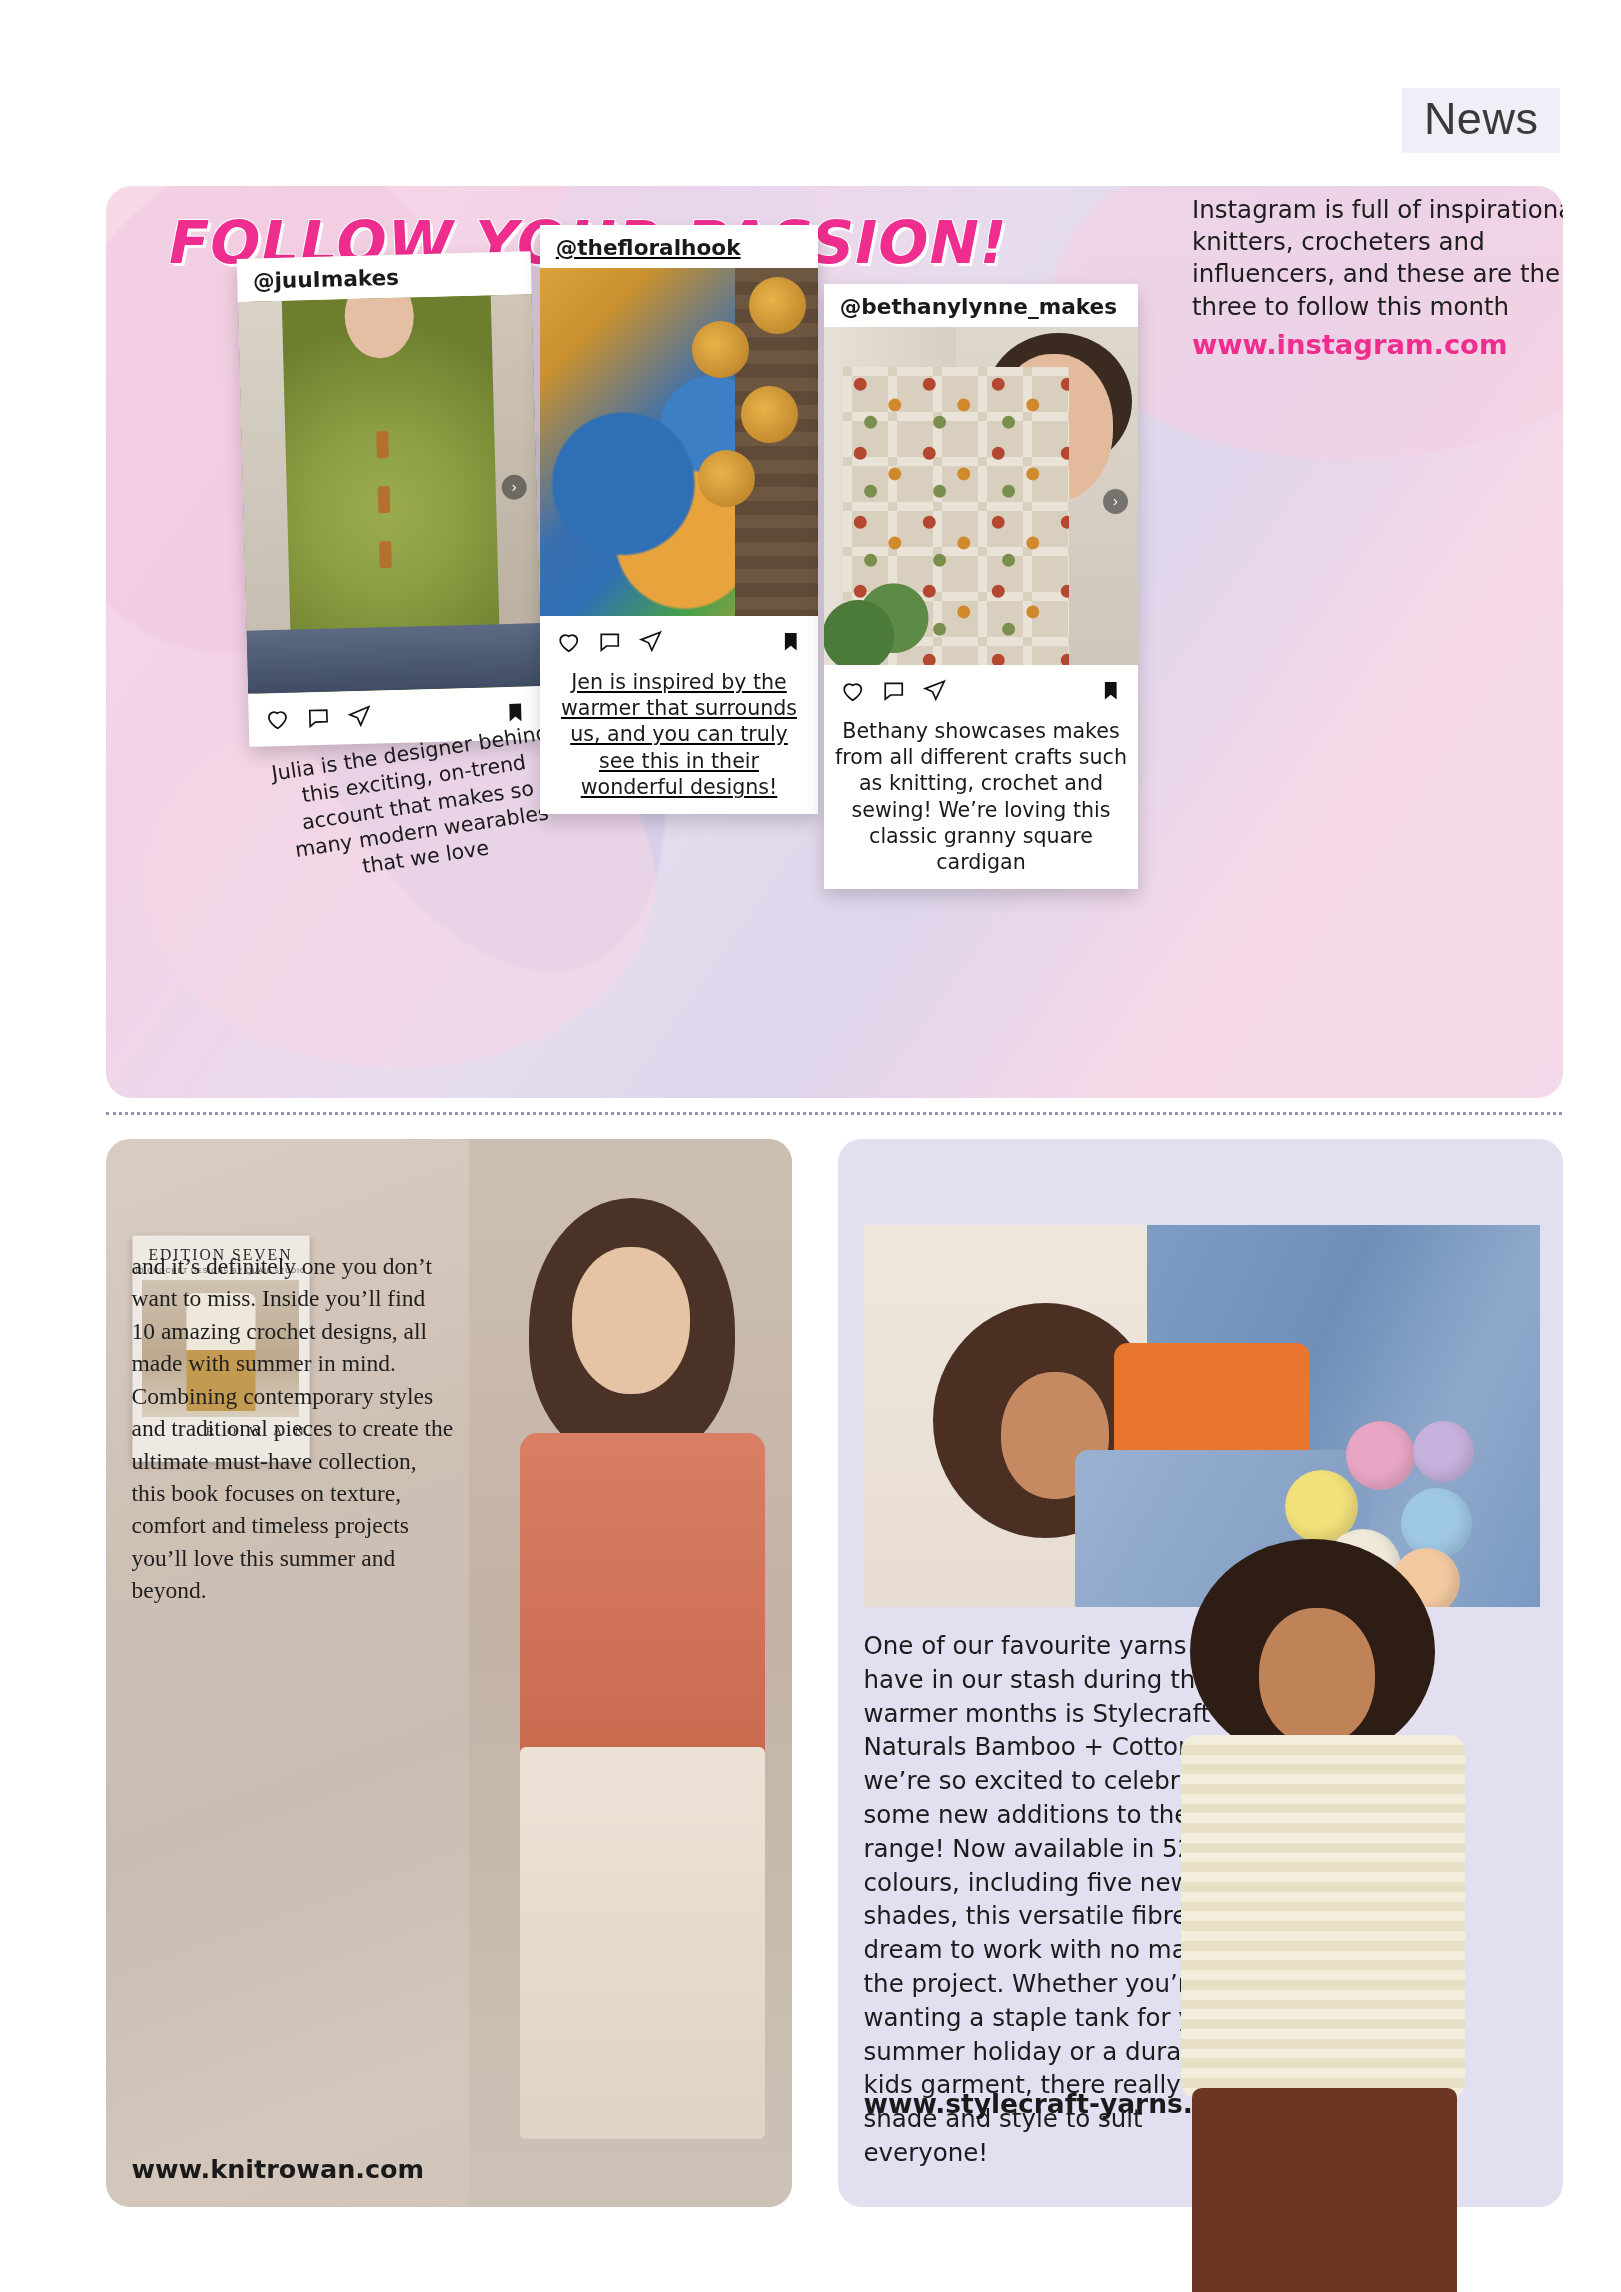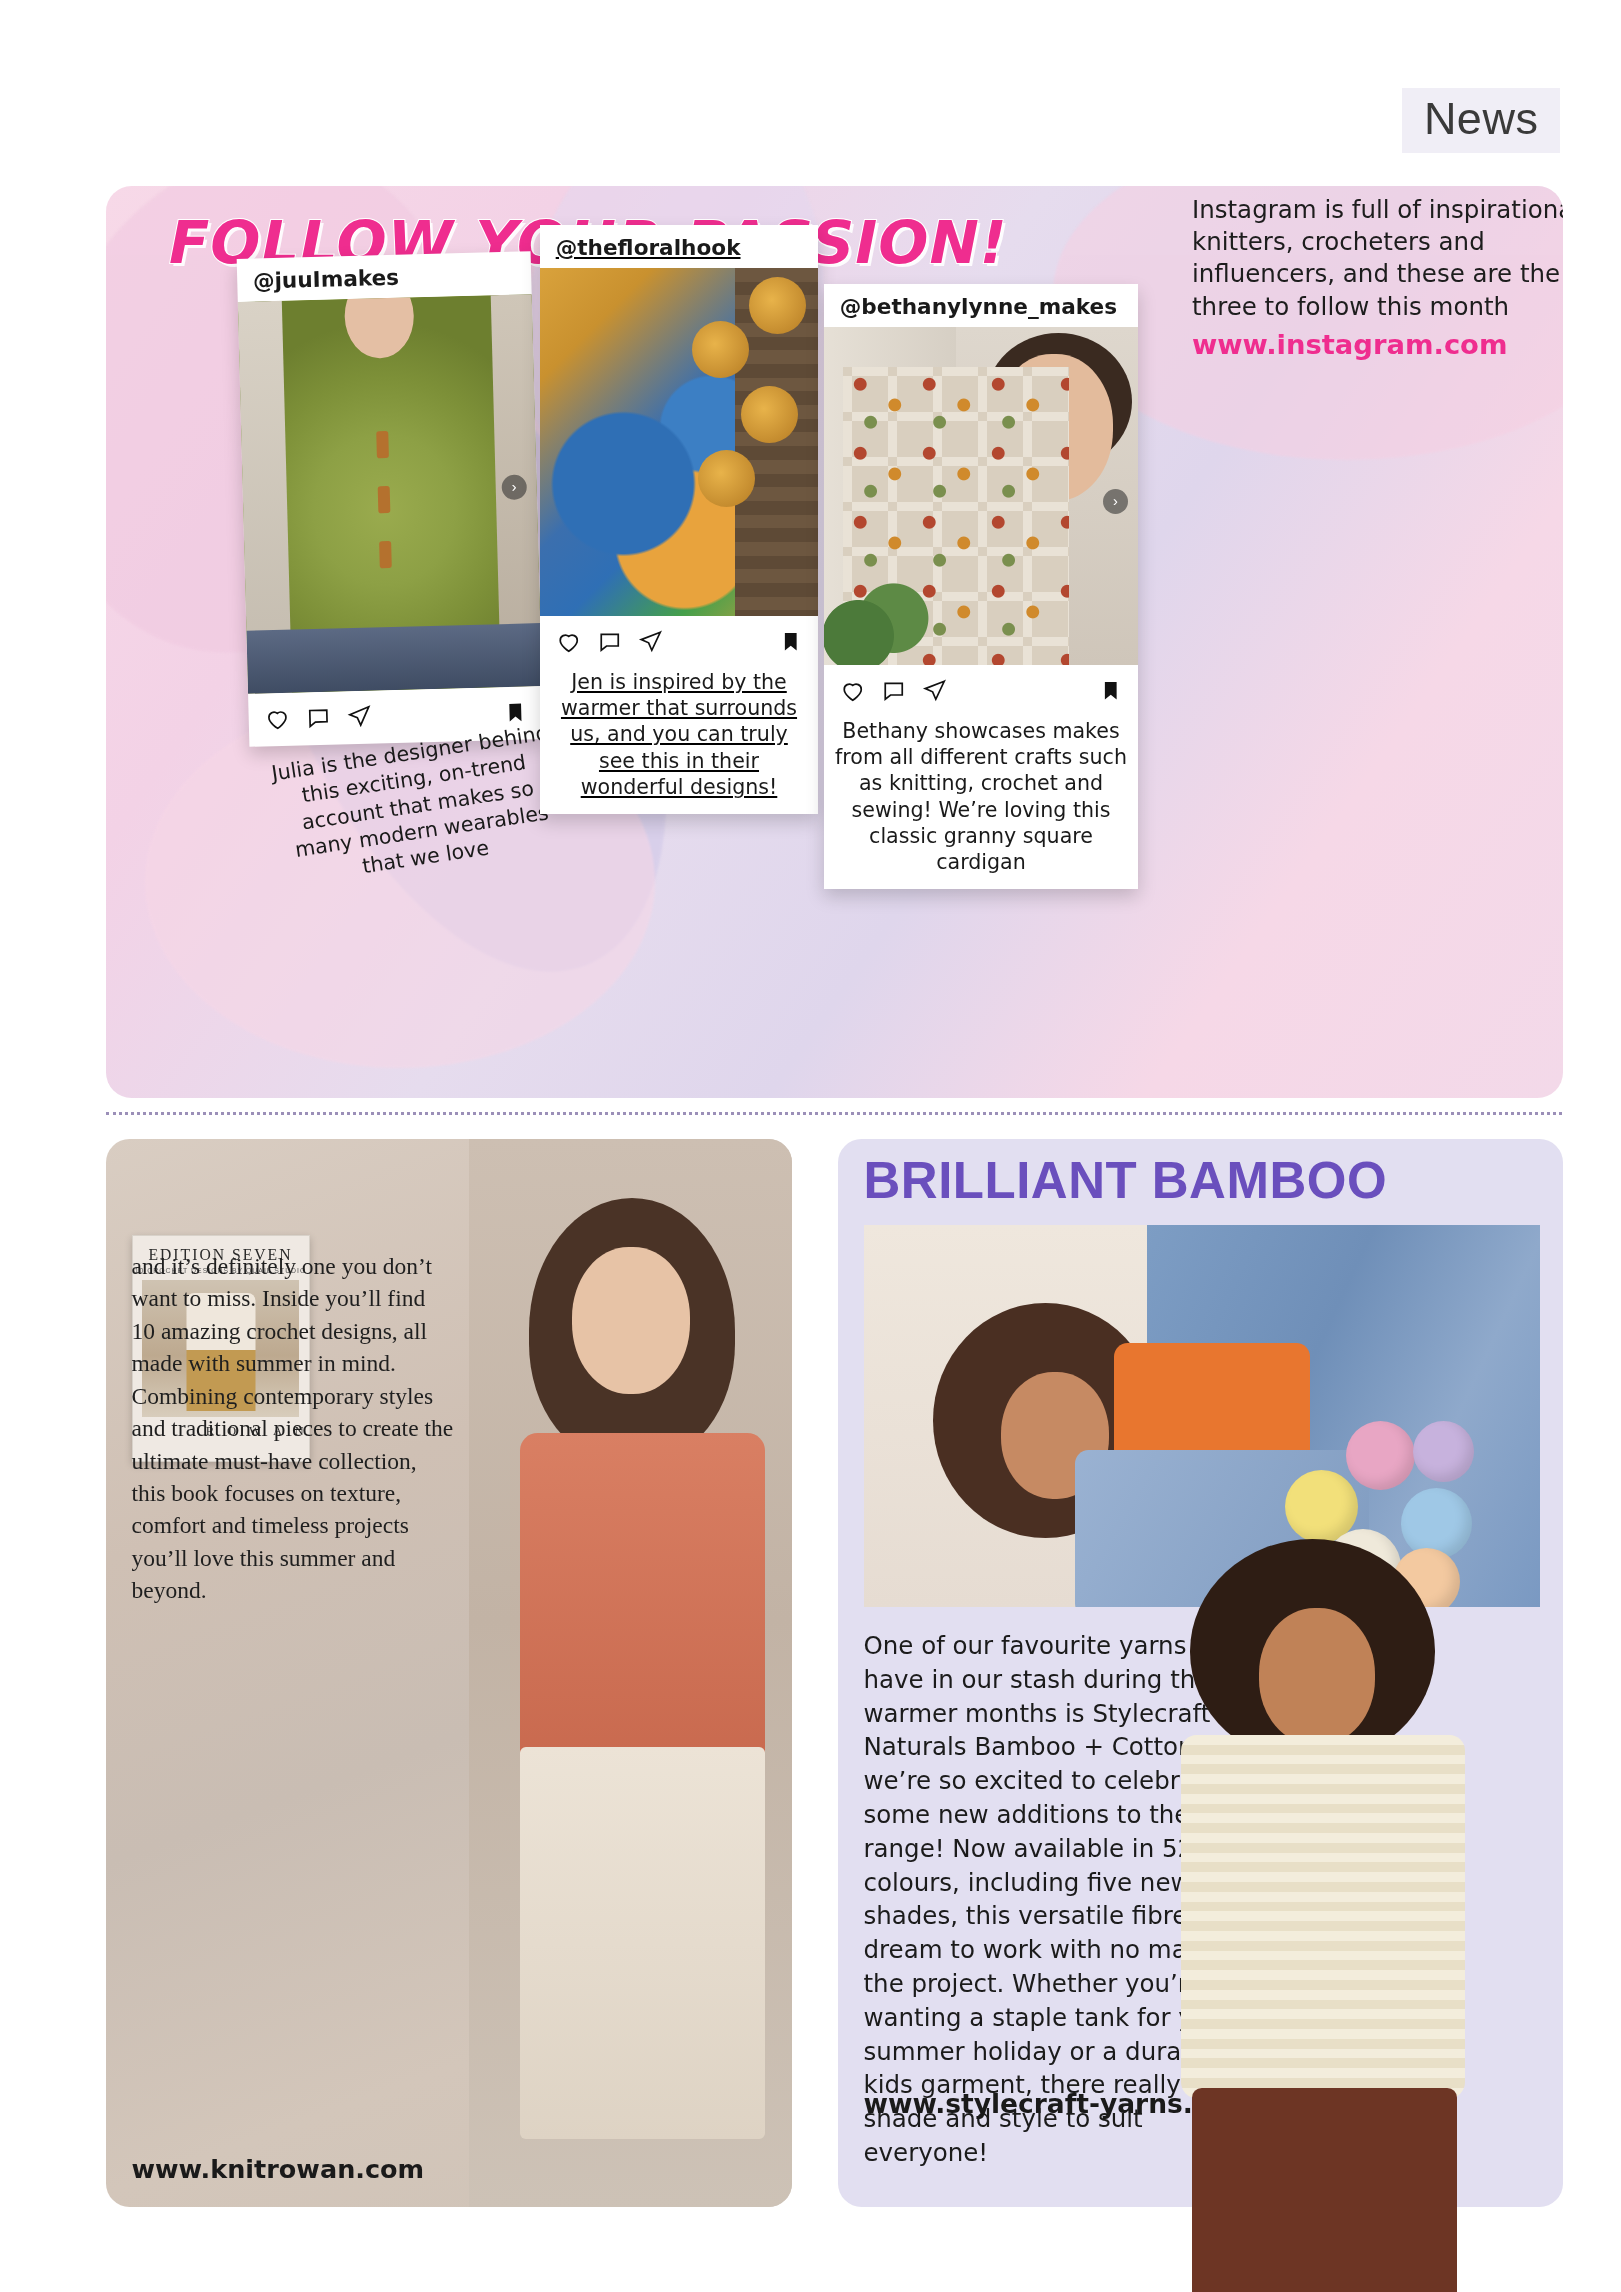--- a/index.html
+++ b/index.html
@@ -556,21 +556,20 @@
   </div>
 
   <div class="pl-body">
     <div class="para2">and it’s definitely one you don’t want to miss. Inside you’ll find 10 amazing crochet designs, all made with summer in mind. Combining contemporary styles and traditional pieces to create the ultimate must-have collection, this book  focuses on texture, comfort and timeless projects you’ll love this summer and beyond.</div>
   </div>
 
   <div class="pl-link">www.knitrowan.com</div>
 </div>
 
 <div class="panel-right">
-  <div class="pr-title">BRILLIANT BAMBOO</div>
 
   <div class="pr-photo">
     <div class="jeans"></div>
     <div class="hair"></div>
     <div class="face"></div>
     <div class="shirt"></div>
     <div class="jacket"></div>
     <div class="yarn" style="left:421px; top:245px; width:73px; height:73px; background:#f2e07a;"></div>
     <div class="yarn" style="left:482px; top:196px; width:69px; height:69px; background:#e8a6c4;"></div>
     <div class="yarn" style="left:461px; top:304px; width:76px; height:76px; background:#efe9da;"></div>

